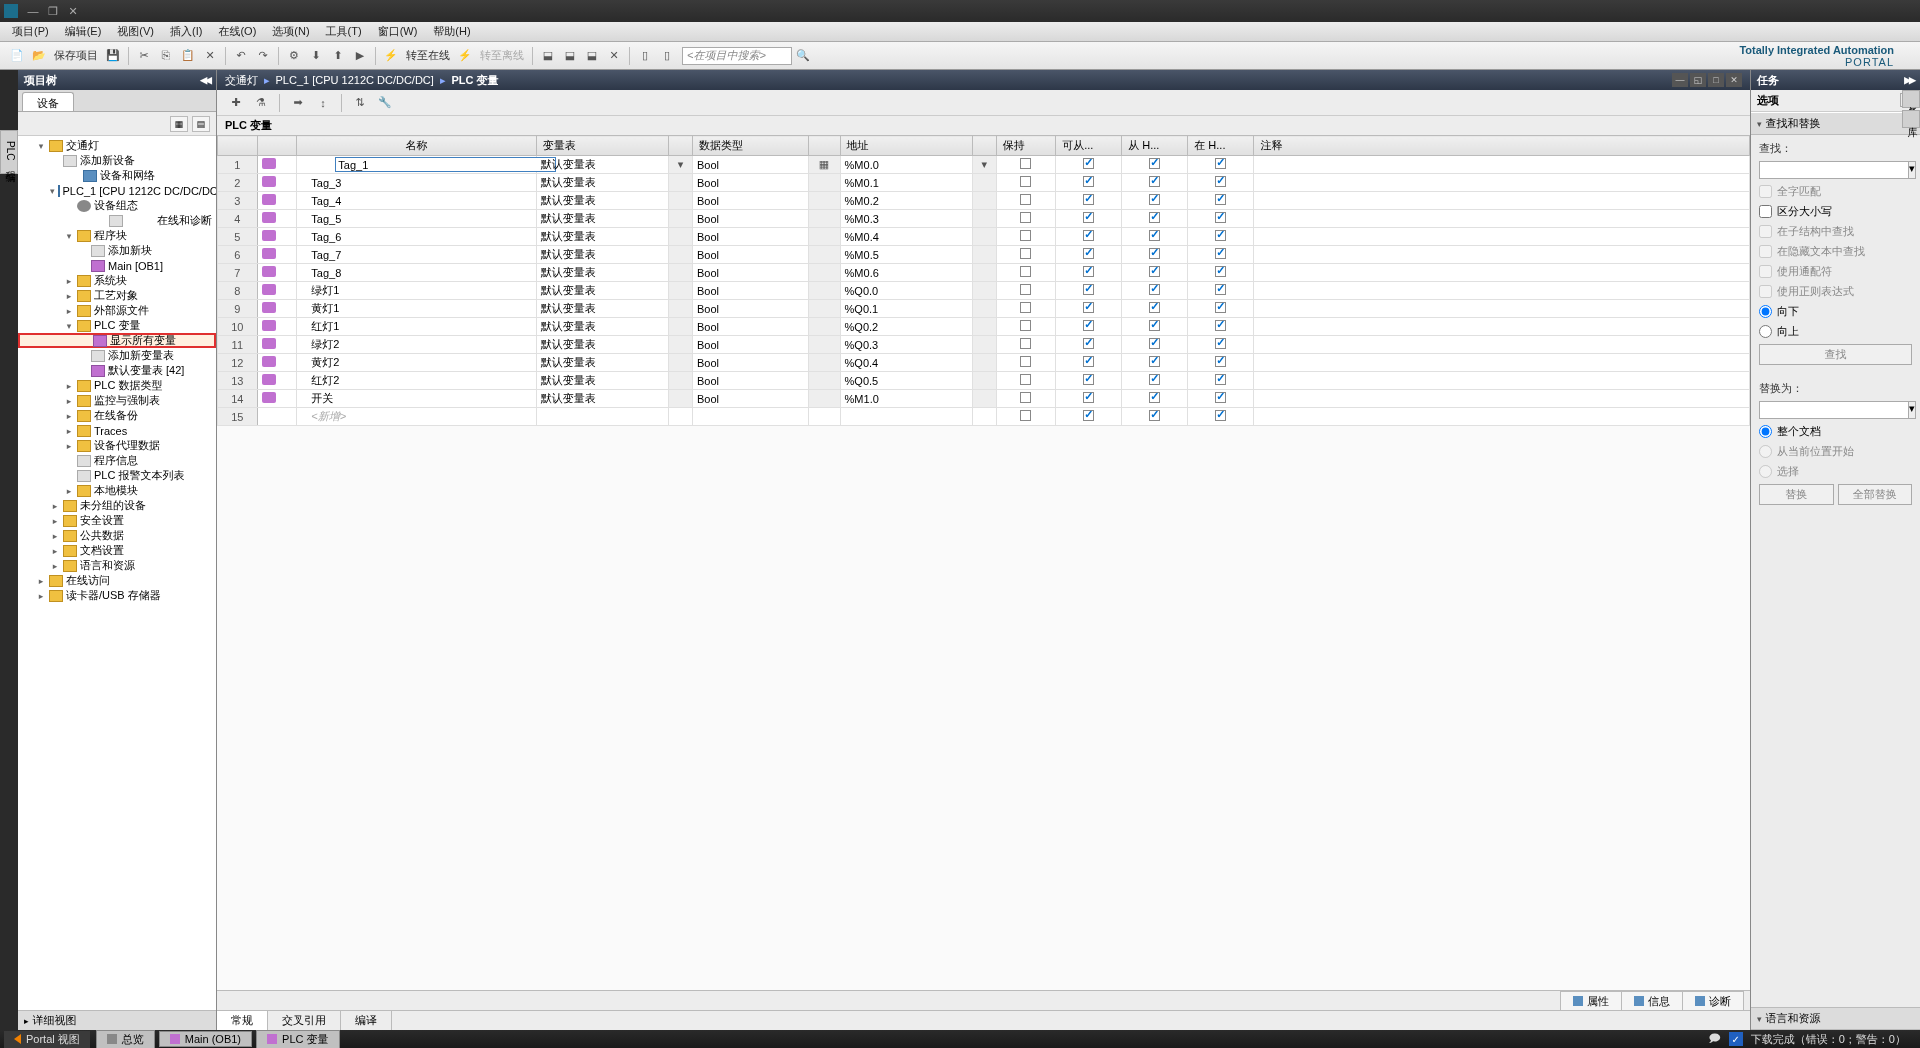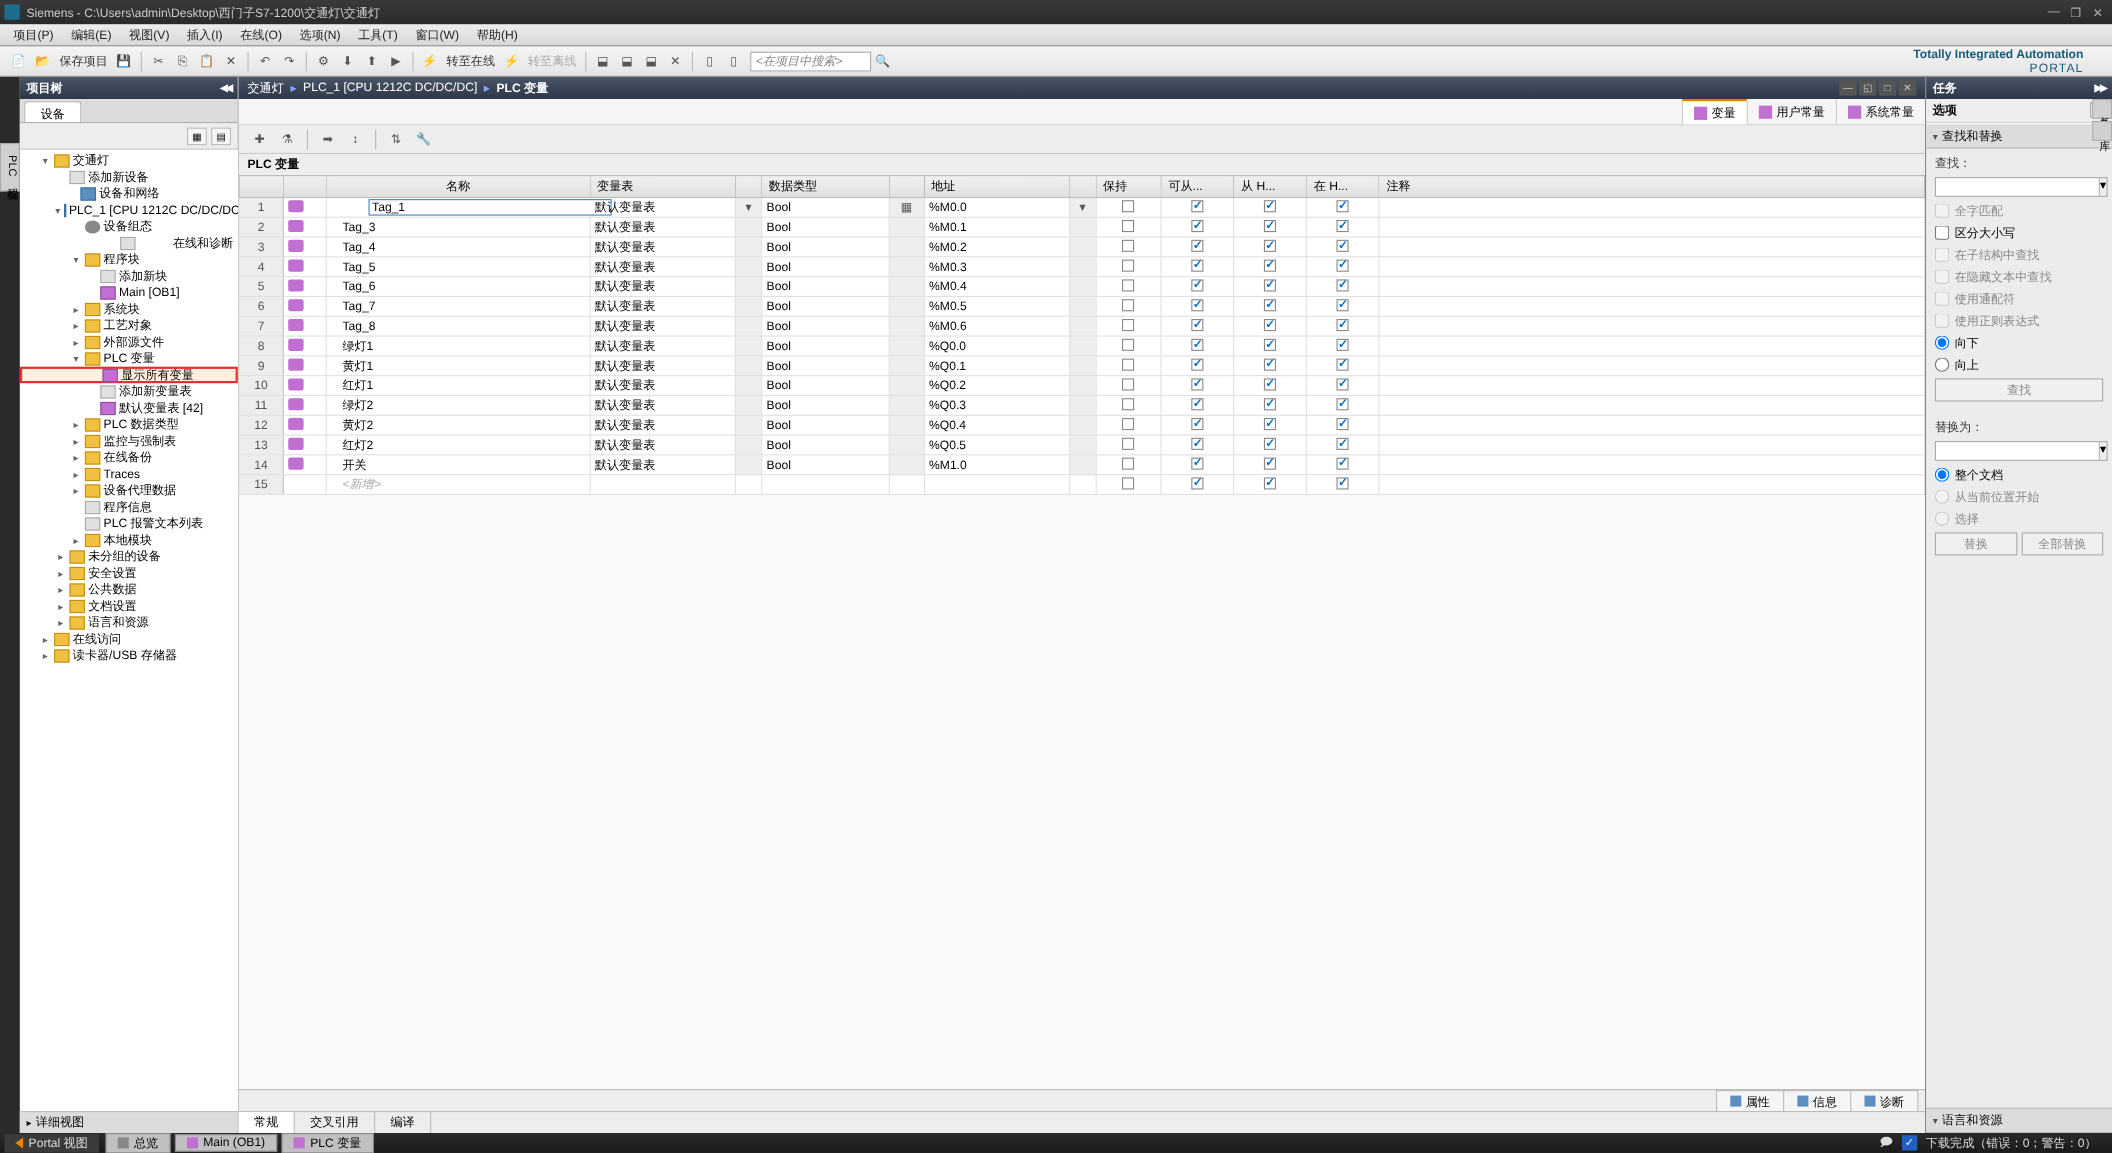--- a/index.html
+++ b/index.html
@@ -116,21 +116,20 @@
 .status-ok { width:14px; height:14px; background:#2060c0; display:flex; align-items:center; justify-content:center; color:#fff; font-size:10px;}
 
 .detail-hdr { background:#dcdcdc; border-top:1px solid #bbb; padding:2px 6px; display:flex; align-items:center; cursor:pointer;}
 .detail-hdr::before { content:"▸"; margin-right:4px; font-size:9px;}
 </style>
 </head>
 <body>
 
 <div class="title-bar">
   <div class="app-icon"></div>
-  <div class="title-text">Siemens  -  C:\Users\admin\Desktop\西门子S7-1200\交通灯\交通灯</div>
   <div class="win-controls">
     <span>—</span>
     <span>❐</span>
     <span>✕</span>
   </div>
 </div>
 
 <div class="menu-bar" id="menu-bar">
     <div class="menu-item">项目(P)</div>
     <div class="menu-item">编辑(E)</div>
@@ -202,21 +201,21 @@
         <div class="tree-item" style="padding-left: 18px;">
           <span class="tree-toggle">▾</span>
           <span class="tree-icon ti-folder"></span>
           <span>交通灯</span>
         </div>
         <div class="tree-item" style="padding-left: 32px;">
           <span class="tree-toggle"></span>
           <span class="tree-icon ti-doc"></span>
           <span>添加新设备</span>
         </div>
-        <div class="tree-item" style="padding-left: 42px;">
+        <div class="tree-item" style="padding-left: 20px; margin-left: 32px;">
           <span class="tree-toggle"></span>
           <span class="tree-icon ti-device"></span>
           <span>设备和网络</span>
         </div>
         <div class="tree-item" style="padding-left: 32px;">
           <span class="tree-toggle">▾</span>
           <span class="tree-icon ti-device"></span>
           <span>PLC_1 [CPU 1212C DC/DC/DC]</span>
         </div>
         <div class="tree-item" style="padding-left: 46px;">
@@ -364,36 +363,20 @@
         <span class="bc-sep">▸</span>
       <span>PLC_1 [CPU 1212C DC/DC/DC]</span>
         <span class="bc-sep">▸</span>
       <span style="font-weight:bold">PLC 变量</span>
       <div class="bc-controls">
         <span>—</span>
         <span>◱</span>
         <span>□</span>
         <span>✕</span>
       </div>
-    </div>
-    <div class="view-strip">
-      <div class="view-tabs" id="view-tabs">
-          <div class="view-tab active">
-            <span class="view-tab-icon"></span>
-            <span>变量</span>
-          </div>
-          <div class="view-tab">
-            <span class="view-tab-icon"></span>
-            <span>用户常量</span>
-          </div>
-          <div class="view-tab">
-            <span class="view-tab-icon"></span>
-            <span>系统常量</span>
-          </div>
-        </div>
     </div>
     <div class="center-toolbar">
       <div class="tb-btn">✚</div>
       <div class="tb-btn">⚗</div>
       <div class="tb-sep"></div>
       <div class="tb-btn">➡</div>
       <div class="tb-btn">↕</div>
       <div class="tb-sep"></div>
       <div class="tb-btn">⇅</div>
       <div class="tb-btn">🔧</div>

